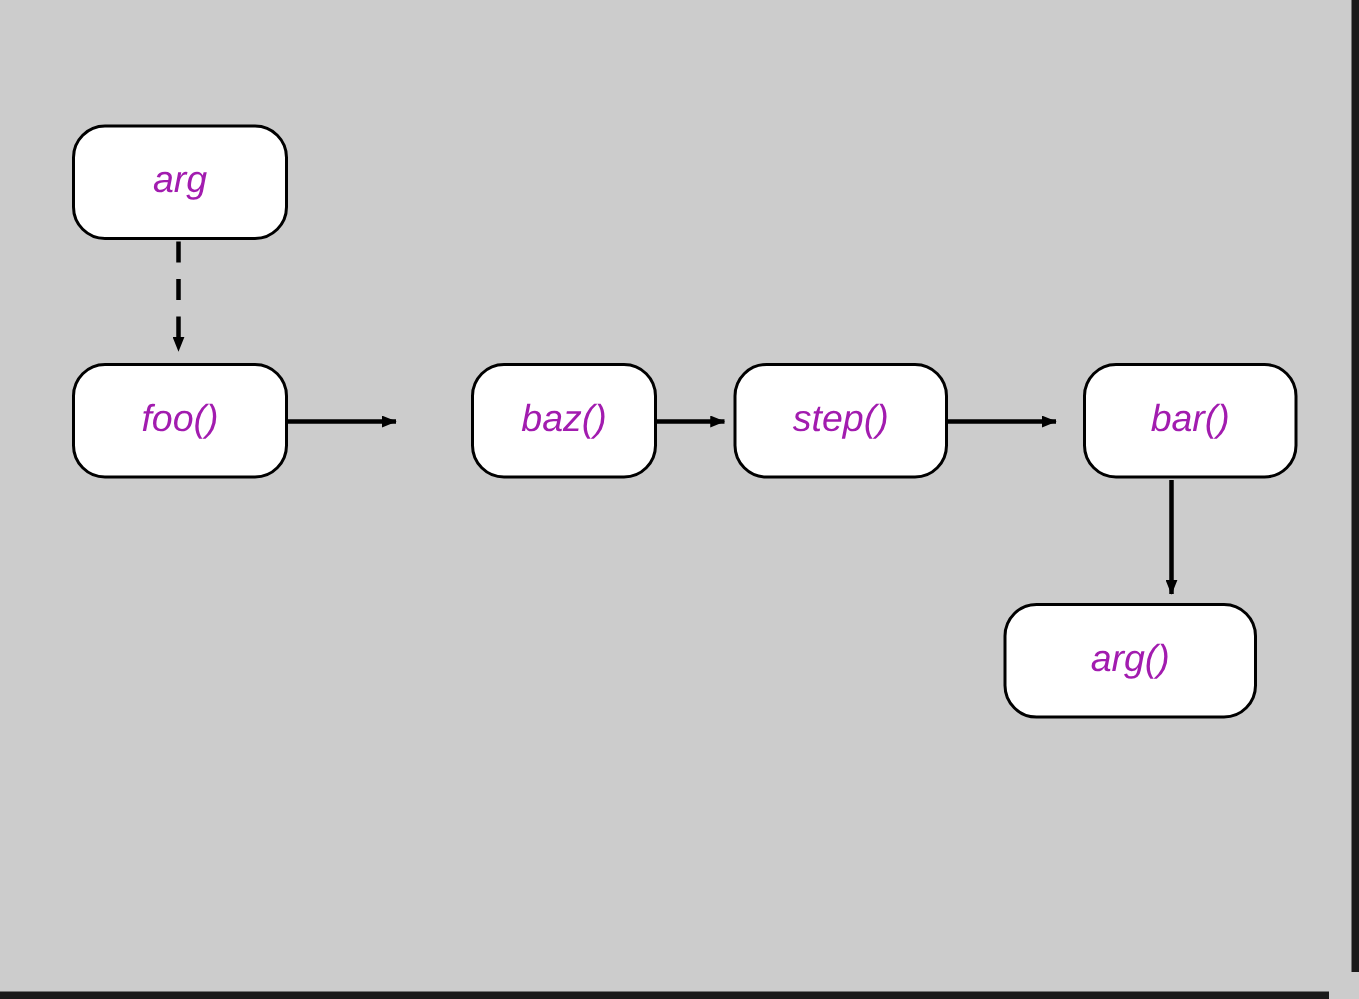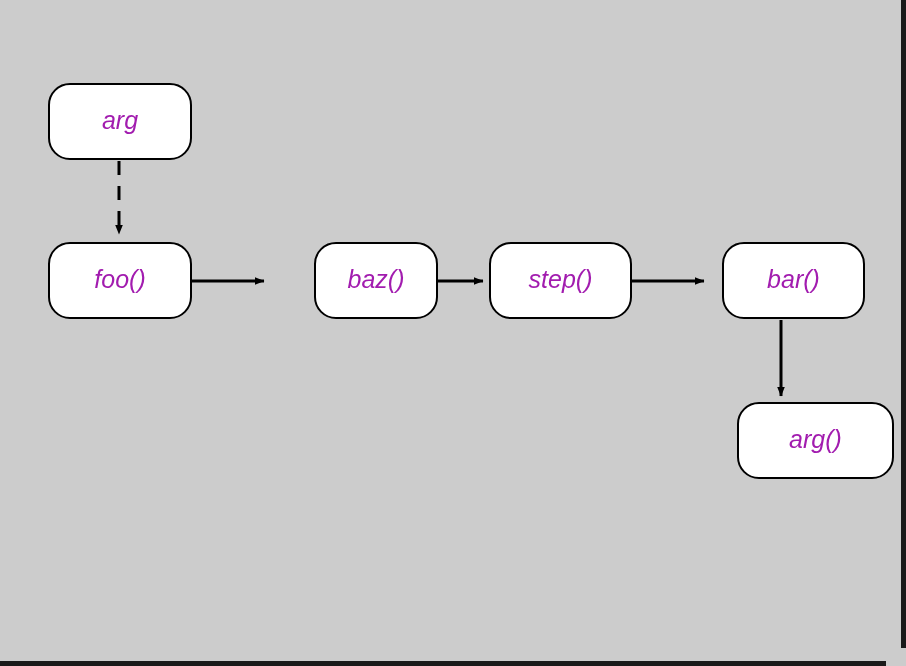--- a/index.html
+++ b/index.html
@@ -110,20 +110,20 @@
   </div>
 
   <div class="node" style="left:489px; top:242px; width:143px; height:77px;text-align:center;">
     <span class="node-label">step()</span>
   </div>
 
   <div class="node" style="left:710px; top:242px; width:143px; height:77px;margin-left:12px;">
     <span class="node-label">bar()</span>
   </div>
 
-  <div class="node" style="left:737px; top:402px; width:157px; height:77px;">
+  <div class="node" style="left:669px; top:402px; width:169px; height:77px;">
     <span class="node-label">arg()</span>
   </div>
 
   <div class="border-right"></div>
   <div class="border-bottom"></div>
 
 </div>
 
 </body></html>

